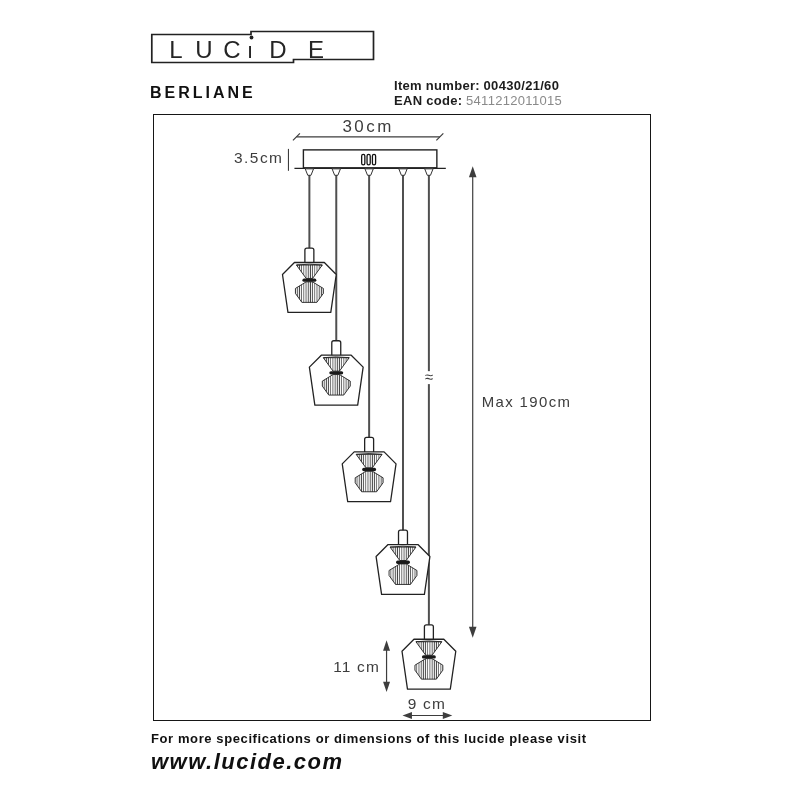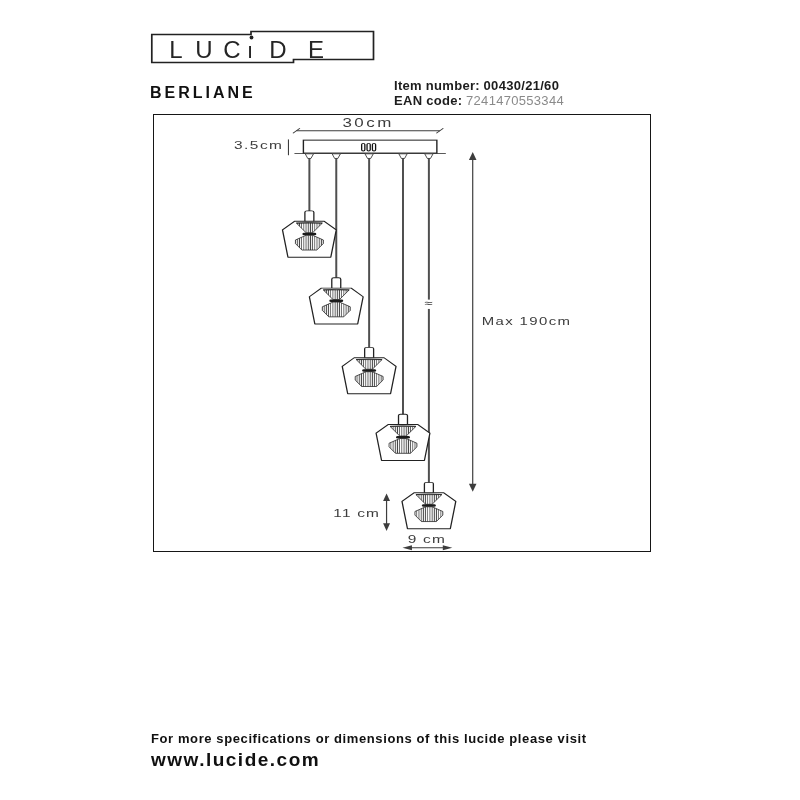--- a/index.html
+++ b/index.html
@@ -23,30 +23,30 @@
   }
   .item-block{
     position:absolute;left:394px;top:79px;
     font-size:13px;line-height:14.5px;color:#1d1d1d;white-space:nowrap;
   }
   .item-block .lbl{font-weight:700;letter-spacing:0.3px;}
   .item-block .val-bold{font-weight:700;letter-spacing:0.3px;}
   .item-block .val-muted{font-weight:400;color:#8a8a8a;letter-spacing:0.3px;}
 
   .drawing-panel{
-    position:absolute;left:153px;top:114px;width:498px;height:438px;
+    position:absolute;left:153px;top:114px;width:498px;height:607px;
     border:1.5px solid #161616;box-sizing:border-box;background:#fff;
   }
   .drawing-panel svg{display:block;width:100%;height:100%;}
 
   .dim-text{fill:#3d3d3d;}
 
   .footer{position:absolute;left:151px;top:731px;color:#101010;}
   .footer-line1{font-size:13px;font-weight:700;letter-spacing:0.6px;}
-  .footer-line2{font-size:19px;font-weight:700;letter-spacing:1.5px;margin-top:3px;}
+  .footer-line2{font-size:22px;font-weight:700;letter-spacing:1.5px;margin-top:3px;font-style:italic;}
 </style>
 </head>
 <body>
 
 <div class="page">
 
   <svg class="logo-svg" viewBox="146 26 236 44">
     <path d="M151.8 34.5 H251 V31.5 H373.5 V59.5 H293.5 V62.5 H151.8 Z" fill="none" stroke="#222" stroke-width="1.7"></path>
     <g id="logo-letters-layer">
         <text x="176" y="57.5" text-anchor="middle" font-size="24" fill="#252525">L</text>
@@ -61,21 +61,21 @@
 
   <div class="product-name">BERLIANE</div>
 
   <div class="item-block">
     <div>
       <span class="lbl">Item number:</span>
       <span class="val-bold">00430/21/60</span>
     </div>
     <div>
       <span class="lbl">EAN code:</span>
-      <span class="val-muted">7241470553344</span>
+      <span class="val-muted">5411212011015</span>
     </div>
   </div>
 
   <div class="drawing-panel">
     <svg viewBox="153 114 498 607" preserveAspectRatio="none">
       <defs>
         <pattern id="hatch" width="2.2" height="4" patternUnits="userSpaceOnUse">
           <path d="M1 0 V4" stroke="#2e2e2e" stroke-width="0.8"></path>
         </pattern>
 

